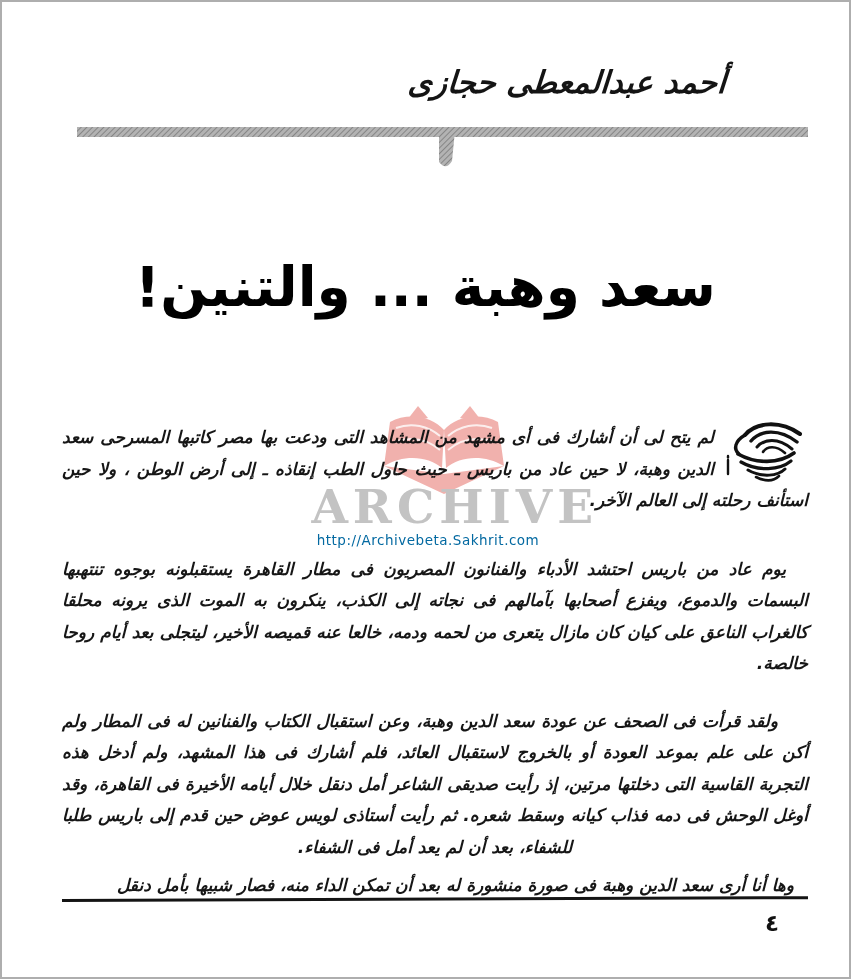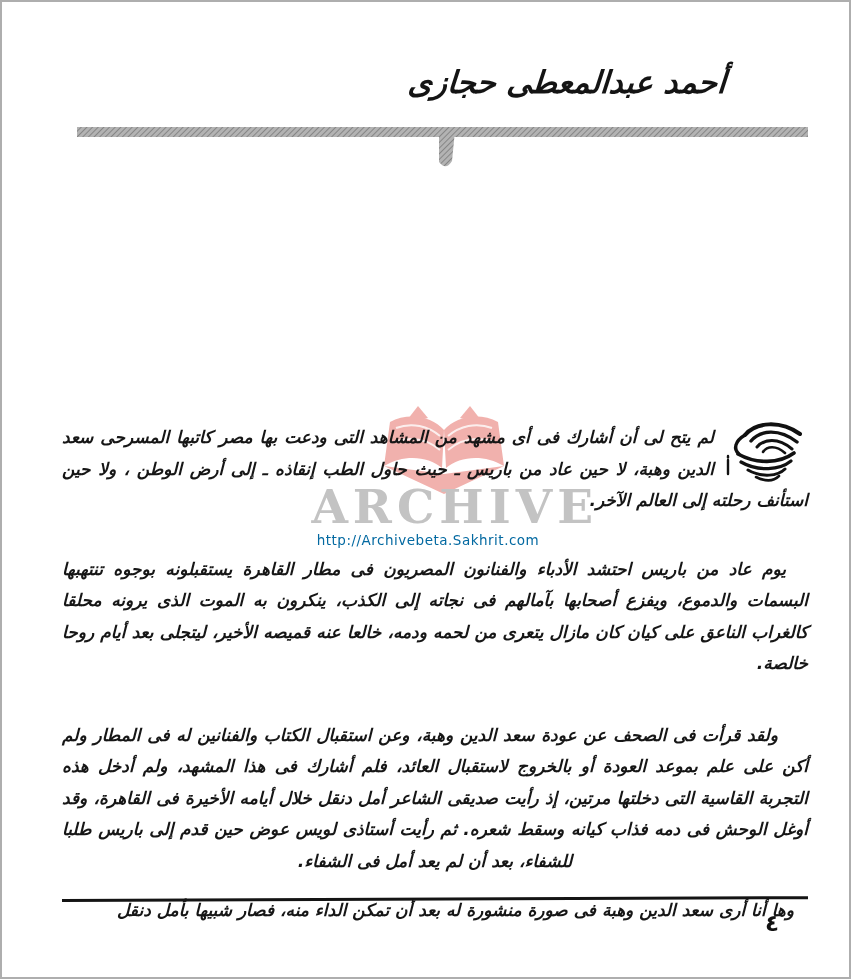--- a/index.html
+++ b/index.html
@@ -48,22 +48,22 @@
   
   .content{
     position:absolute;top:420px;left:60px;width:746px;
     direction:rtl;z-index:2;
     color:#161616;
     font-size:17px;font-weight:bold;line-height:31.5px;
     text-align:justify;
   }
   .para{margin:0;text-align-last:right;font-style:italic;}
   .p1{margin-bottom:37px;}
-  .p2{margin-bottom:40px;text-indent:22px;}
-  .p3{margin-bottom:18px;text-indent:30px;text-align-last:center;}
+  .p2{margin-bottom:26px;text-indent:22px;}
+  .p3{margin-bottom:7px;text-indent:30px;text-align-last:center;}
   .p4{text-indent:14px;}
   .rose{
     float:right;width:84px;height:64px;
     margin-left:10px;margin-bottom:2px;margin-top:-4px;
   }
   .rose svg{display:block;width:100%;height:100%;}
   
   .foot-rule{
     position:absolute;top:897px;left:60px;width:746px;height:3px;
     background:#141414;
@@ -89,20 +89,21 @@
           <rect width="4" height="4" fill="#b3b3b3"></rect>
           <line x1="0" y1="0" x2="0" y2="4" stroke="#7a7a7a" stroke-width="1.6"></line>
         </pattern>
       </defs>
       <rect x="0" y="2" width="352" height="10" fill="url(#hatch)"></rect>
       <rect x="367" y="2" width="364" height="10" fill="url(#hatch)"></rect>
       <path d="M352,2 L367,2 Q379,4 377,16 L375,36 Q369,46 362,37 L362,12 L352,12 Z" fill="url(#hatch)"></path>
     </svg>
   </div>
 
+  <h1 class="title">سعد وهبة ... والتنين!</h1>
 
   <div class="wm-book">
     <svg width="140" height="92" viewBox="0 0 140 92" xmlns="http://www.w3.org/2000/svg">
       <g fill="#efa49f">
         <path d="M70,26 C58,12 34,8 16,18 L10,62 C30,50 54,52 68,64 Z"></path>
         <path d="M70,26 C82,12 106,8 124,18 L130,62 C110,50 86,52 72,64 Z"></path>
         <path d="M30,20 L44,2 L54,14 Z"></path>
         <path d="M110,20 L96,2 L86,14 Z"></path>
         <path d="M10,62 L70,70 L130,62 L70,90 Z"></path>
       </g>

